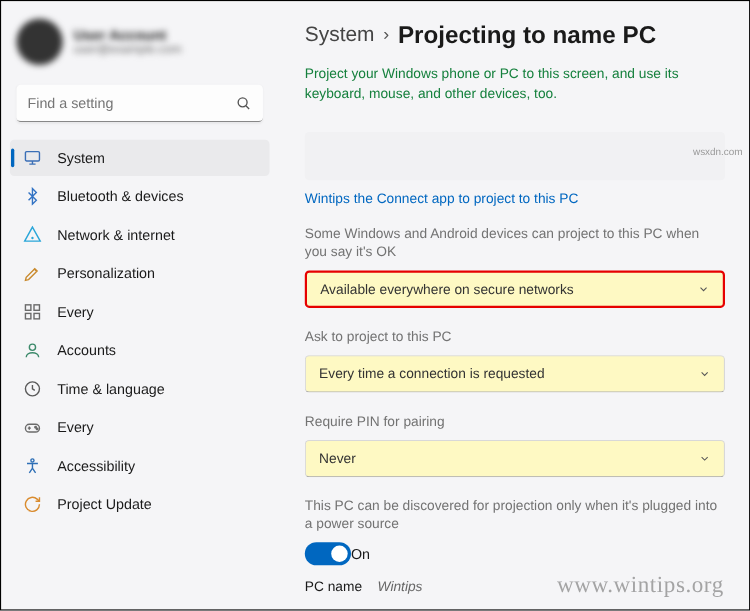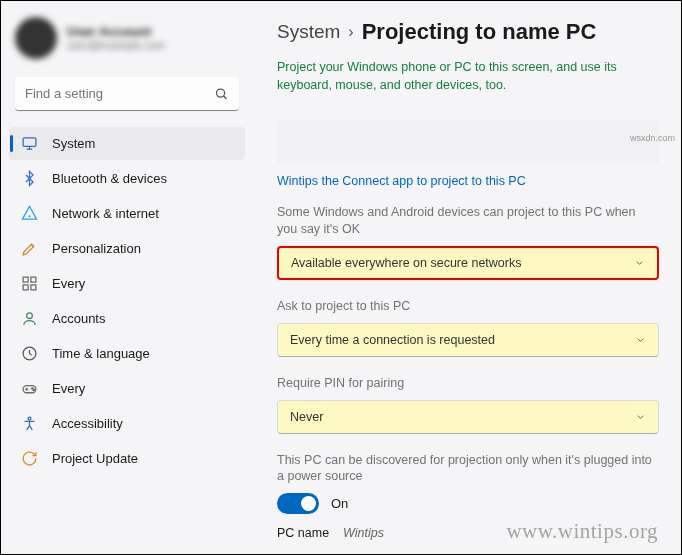--- a/index.html
+++ b/index.html
@@ -25,21 +25,21 @@
     .bc-parent { font-size: 19px; color: #444; font-weight: 400; }
     .bc-sep { font-size: 16px; color: #555; }
     .bc-cur { font-size: 22px; font-weight: 700; color: #1a1a1a; }
     .desc { font-size: 12.5px; color: #15803d; line-height: 1.4; margin-bottom: 26px; }
     .banner { height: 44px; background: #f1f1f3; border-radius: 4px; margin-bottom: 10px; }
     .link { color: #0067c0; font-size: 12.5px; cursor: pointer; display: block; margin-bottom: 16px; }
     .setting-label { font-size: 12.5px; color: #737373; margin-bottom: 8px; line-height: 1.35; }
     .dropdown { position: relative; width: 100%; height: 34px; background: #fef9c3; border: 1px solid #d8d8d8; border-bottom: 1px solid #aaa; border-radius: 4px; display: flex; align-items: center; padding: 0 34px 0 12px; font-size: 12.5px; color: #333; cursor: pointer; margin-bottom: 18px; }
     .dropdown.highlight { border: 2.5px solid #e60000; }
     .chevron { position: absolute; right: 12px; top: 50%; transform: translateY(-50%); width: 11px; height: 11px; }
-    .toggle-row { display: flex; align-items: center; gap: 12px; margin-bottom: 12px; }
+    .toggle-row { display: flex; align-items: center; margin-bottom: 12px; }
     .toggle { width: 42px; height: 21px; background: #0067c0; border-radius: 11px; position: relative; cursor: pointer; }
     .toggle::after { content: ""; position: absolute; width: 15px; height: 15px; background: #fff; border-radius: 50%; top: 3px; right: 3px; }
     .toggle-label { font-size: 13px; color: #1a1a1a; }
     .pcname-row { display: flex; align-items: baseline; gap: 14px; font-size: 12.5px; margin-bottom: 20px; }
     .pcname-label { color: #1a1a1a; }
     .pcname-val { color: #666; font-style: italic; }
     .rename-link { color: #0067c0; font-size: 12.5px; cursor: pointer; text-align: right; }
     .watermark { position: absolute; right: 23px; bottom: 10px; font-size: 21px; color: rgba(120,120,120,0.65); font-family: Georgia, serif; letter-spacing: 0.5px; pointer-events: none; }
     .source-tag { position: absolute; right: 6px; top: 104px; font-size: 9px; color: #999; writing-mode: horizontal-tb; pointer-events: none; margin-top: 28px; }
   </style>

